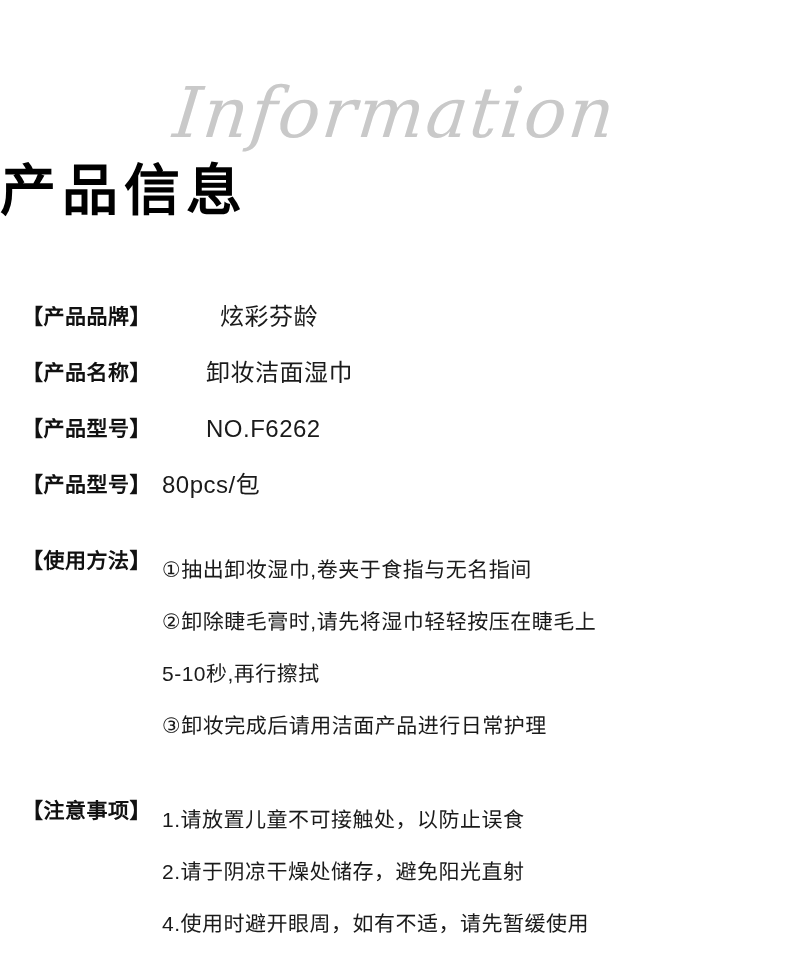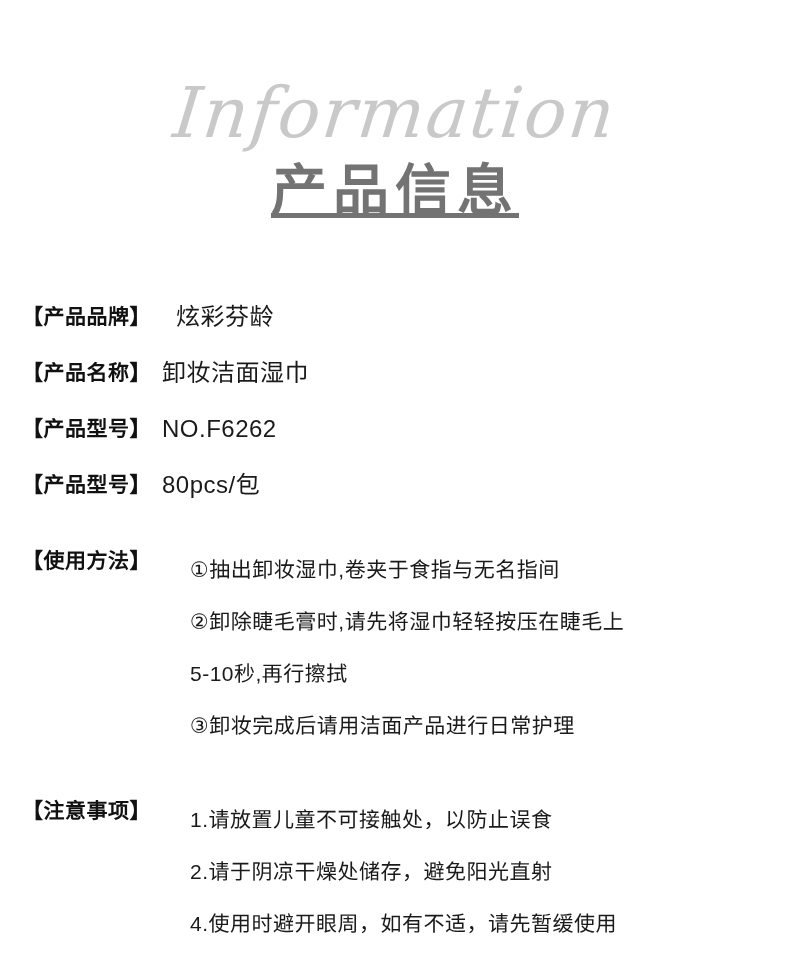--- a/index.html
+++ b/index.html
@@ -35,44 +35,43 @@
     color: #c9c9c9;
     font-weight: 400;
     white-space: nowrap;
     transform: skewX(-6deg);
   }
   .main-title {
     position: absolute;
     top: 145px;
     left: 0;
     width: 100%;
-    text-align: center;
+    text-align: left;
     font-family: "DejaVu Sans", "Liberation Sans", sans-serif;
     font-size: 56px;
     font-weight: 700;
     letter-spacing: 6px;
-    color: #737373;
-    text-decoration: underline;
+    color: #000000;
   }
 
   
   .info {
     position: absolute;
     top: 300px;
     left: 0;
     width: 790px;
   }
 
   .row {
     display: flex;
     align-items: flex-start;
     margin-bottom: 24px;
     padding-left: 22px;
   }
-  .row.tight { margin-bottom: 22px; }
+  .row.tight { margin-bottom: 22px; gap: 44px; }
 
   .label {
     flex: 0 0 auto;
     width: 140px;
     font-size: 21px;
     font-weight: 700;
     color: #111111;
     letter-spacing: 0.5px;
     line-height: 34px;
     white-space: nowrap;
@@ -81,21 +80,20 @@
     flex: 1 1 auto;
     font-size: 24px;
     color: #1a1a1a;
     line-height: 34px;
     letter-spacing: 0.5px;
   }
   .value.indent { padding-left: 14px; }
 
   .lines {
     flex: 1 1 auto;
-    margin-left: 28px;
   }
   .line {
     font-size: 21px;
     color: #1a1a1a;
     line-height: 52px;
     letter-spacing: 0.5px;
     white-space: nowrap;
   }
   .line.sub {
     padding-left: 0;

